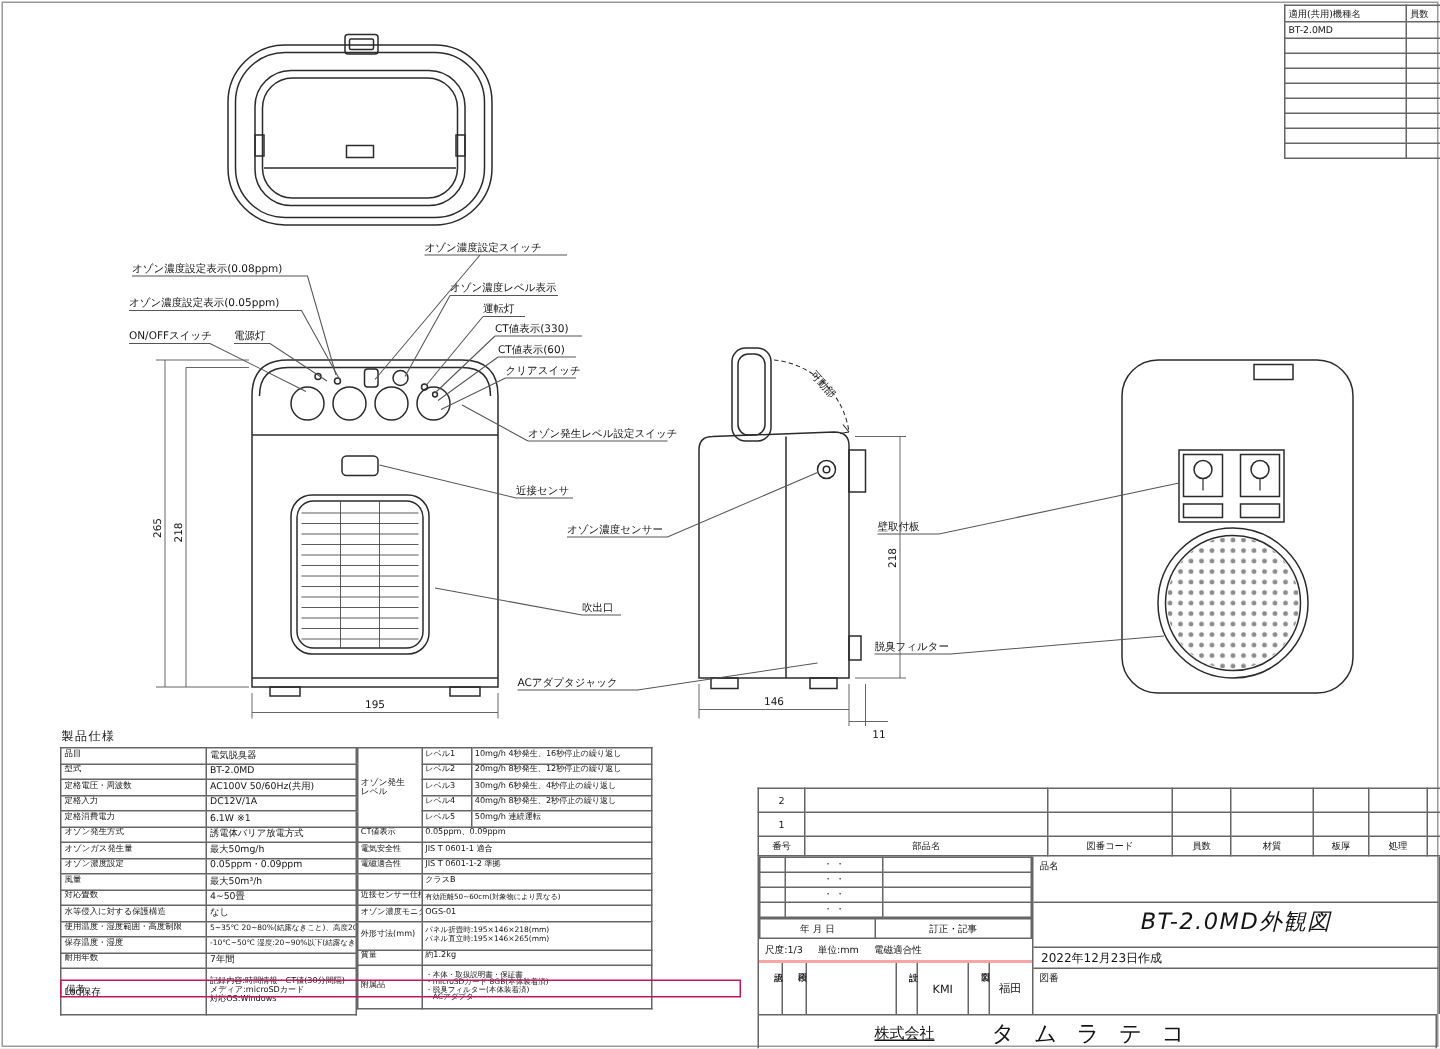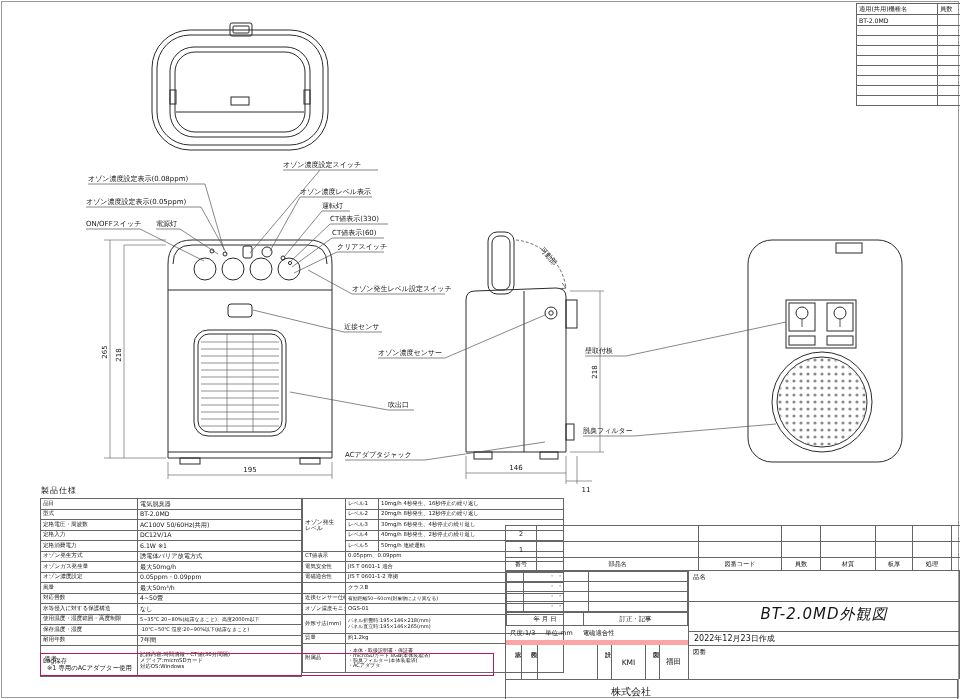--- a/index.html
+++ b/index.html
@@ -9,21 +9,21 @@
   svg{position:absolute;left:0;top:0;}
   svg text{fill:#141414;font-family:"DejaVu Sans","Liberation Sans",sans-serif;}
   table{border-collapse:collapse;table-layout:fixed;}
   td,th{border:1px solid #666;padding:0 2px;font-weight:normal;text-align:left;
         overflow:hidden;white-space:nowrap;vertical-align:middle;}
   
   #apptab{position:absolute;left:856px;top:3px;width:100px;font-size:6.2px;}
   #apptab td{height:9px;}
   #apptab .hd{height:11px;}
   
-  #spec{position:absolute;left:40px;top:485px;width:524px;font-size:6.2px;}
+  #spec{position:absolute;left:40px;top:485px;width:395px;font-size:6.2px;}
   #spec .spec-title{font-size:8px;margin:0 0 2px 1px;letter-spacing:1px;}
   #spec .cols{display:flex;align-items:flex-start;}
   #spec table{width:100%;}
   #spec td{height:9.5px;line-height:1.05;}
   .ltab{width:258px;}
   .ltab td.lab{width:92px;font-size:5.6px;}
   .rtab{width:194px;}
   .rtab td{font-size:5.4px;}
   .rtab td.grp{width:38px;font-size:5.8px;white-space:normal;line-height:1.2;}
   .rtab td.lvl{width:28px;}
@@ -34,39 +34,39 @@
   #notebox .r2{padding:0 3px 2px 6px;}
   
   #titleblock{position:absolute;left:505px;top:525px;width:453px;height:170px;font-size:6.4px;}
   #titleblock .parts td{height:15px;}
   #titleblock .parts .hd td{height:12px;text-align:center;font-size:6.2px;}
   .tbbottom{display:flex;width:453px;border-left:1px solid #666;border-right:1px solid #666;}
   .tbleft{width:182px;border-right:1px solid #666;}
   .tbright{width:271px;}
   .rev td{height:9px;font-size:6px;text-align:center;}
   .revhead td{height:12px;text-align:center;}
-  .scaleRow{height:14px;border-bottom:5px solid #fca5a5;display:flex;align-items:center;
+  .scaleRow{height:14px;border-bottom:2px solid #fca5a5;display:flex;align-items:center;
             gap:10px;padding:0 4px;font-size:6.4px;}
   .approv{display:flex;height:34px;}
   .approv>div{border-right:1px solid #666;height:100%;box-sizing:border-box;}
   .vert{writing-mode:vertical-rl;text-orientation:upright;font-size:6px;line-height:1;
         padding:2px 0 0 0;display:flex;justify-content:flex-start;}
   .sig{display:flex;align-items:center;justify-content:center;font-size:7.5px;}
   .namebox{position:relative;height:100px;box-sizing:border-box;}
   .namebox .lbl{position:absolute;left:4px;top:2px;font-size:6.4px;}
   .namebox .rule1{position:absolute;left:0;right:0;top:30px;border-top:1px solid #666;}
   .bigtitle{position:absolute;left:0;right:0;top:34px;height:24px;text-align:center;
             font-size:15px;letter-spacing:1px;font-style:italic;}
   .namebox .rule2{position:absolute;left:0;right:0;top:60px;border-top:1px solid #666;}
   .created{position:absolute;left:5px;top:62px;font-size:8px;}
   .namebox .rule3{position:absolute;left:0;right:0;top:74px;border-top:1px solid #666;}
   .zuban{position:absolute;left:4px;top:77px;font-size:6.4px;}
   .company{height:24px;border:1px solid #666;border-top:1px solid #666;display:flex;
            align-items:center;}
-  .ctype{font-size:10px;margin-left:105px;}
+  .ctype{font-size:10px;margin-left:77px;text-decoration:underline;}
   .cname{font-size:15px;letter-spacing:13px;margin-left:38px;}
 </style>
 </head>
 <body>
 
 <div id="sheet">
 <div class="frame"></div>
 
 <svg width="960" height="699" viewBox="0 0 960 699">
   <defs>
@@ -395,21 +395,20 @@
           <div>・ACアダプタ</div>
         </td>
       </tr>
     </tbody>
         </table>
   </div>
 </div>
 
 <div id="notebox">
   <div class="r1">備考</div>
-  <div class="r2">※1 専用のACアダプター使用</div>
 </div>
 
 <div id="titleblock">
   <table class="parts" style="width:453px">
     <tbody>
           <tr>
       <td style="width:26px;text-align:center">2</td>
       <td style="width:157px"></td>
             <td style="width:78px"></td>
       <td style="width:34px"></td>
@@ -499,16 +498,17 @@
         <div class="rule2"></div>
         <div class="created">2022年12月23日作成</div>
         <div class="rule3"></div>
         <div class="zuban">図番</div>
       </div>
     </div>
   </div>
 
   <div class="company">
     <span class="ctype">株式会社</span>
+    <span class="cname">タムラテコ</span>
   </div>
 </div>
 
 </div>
 
 </body></html>

